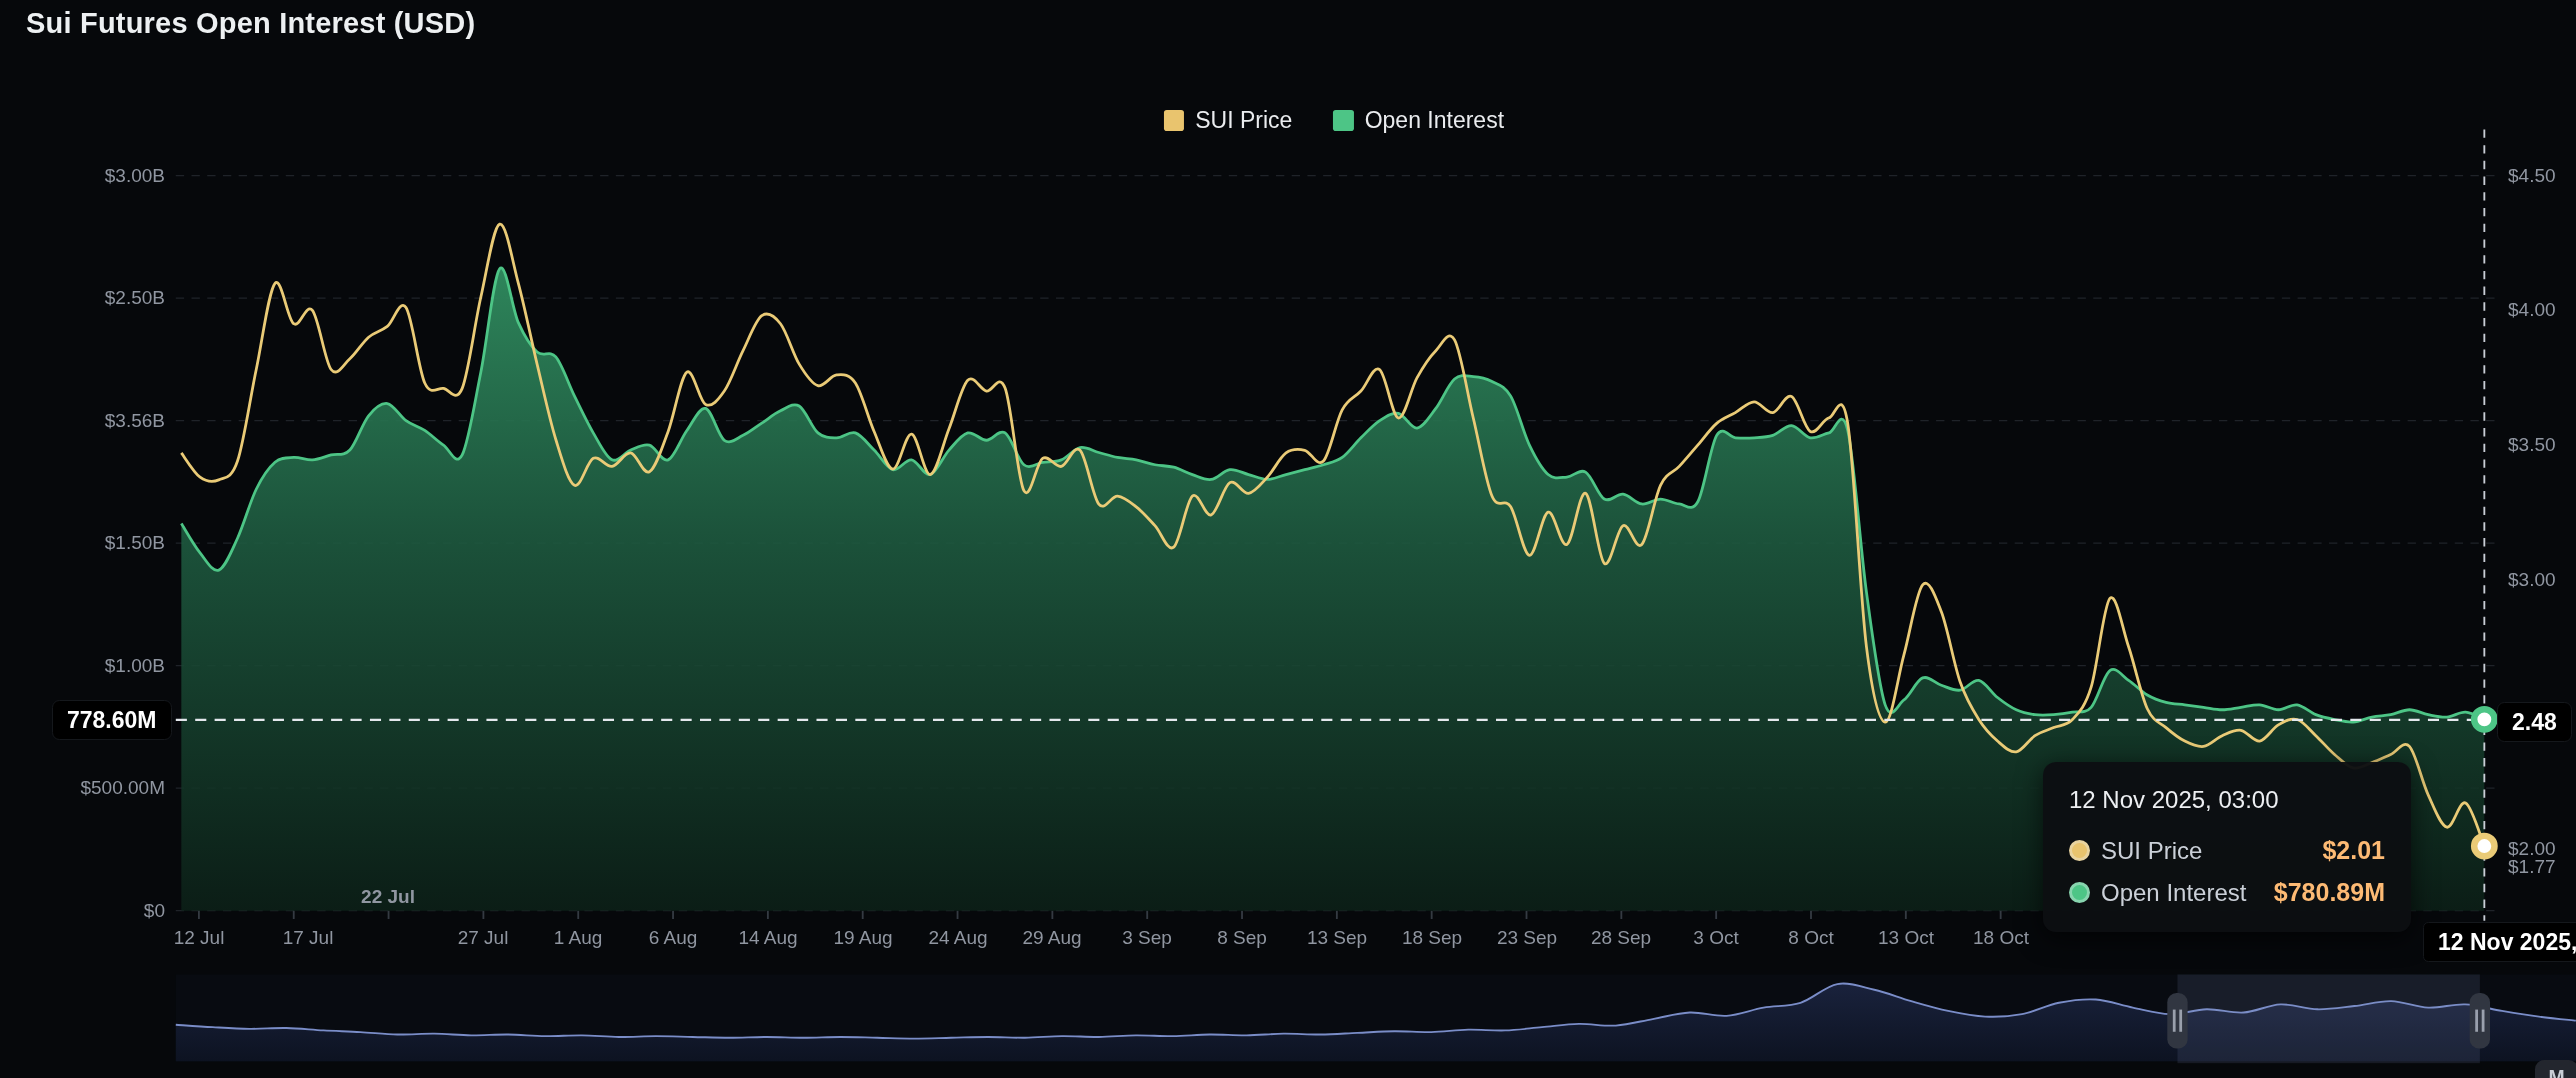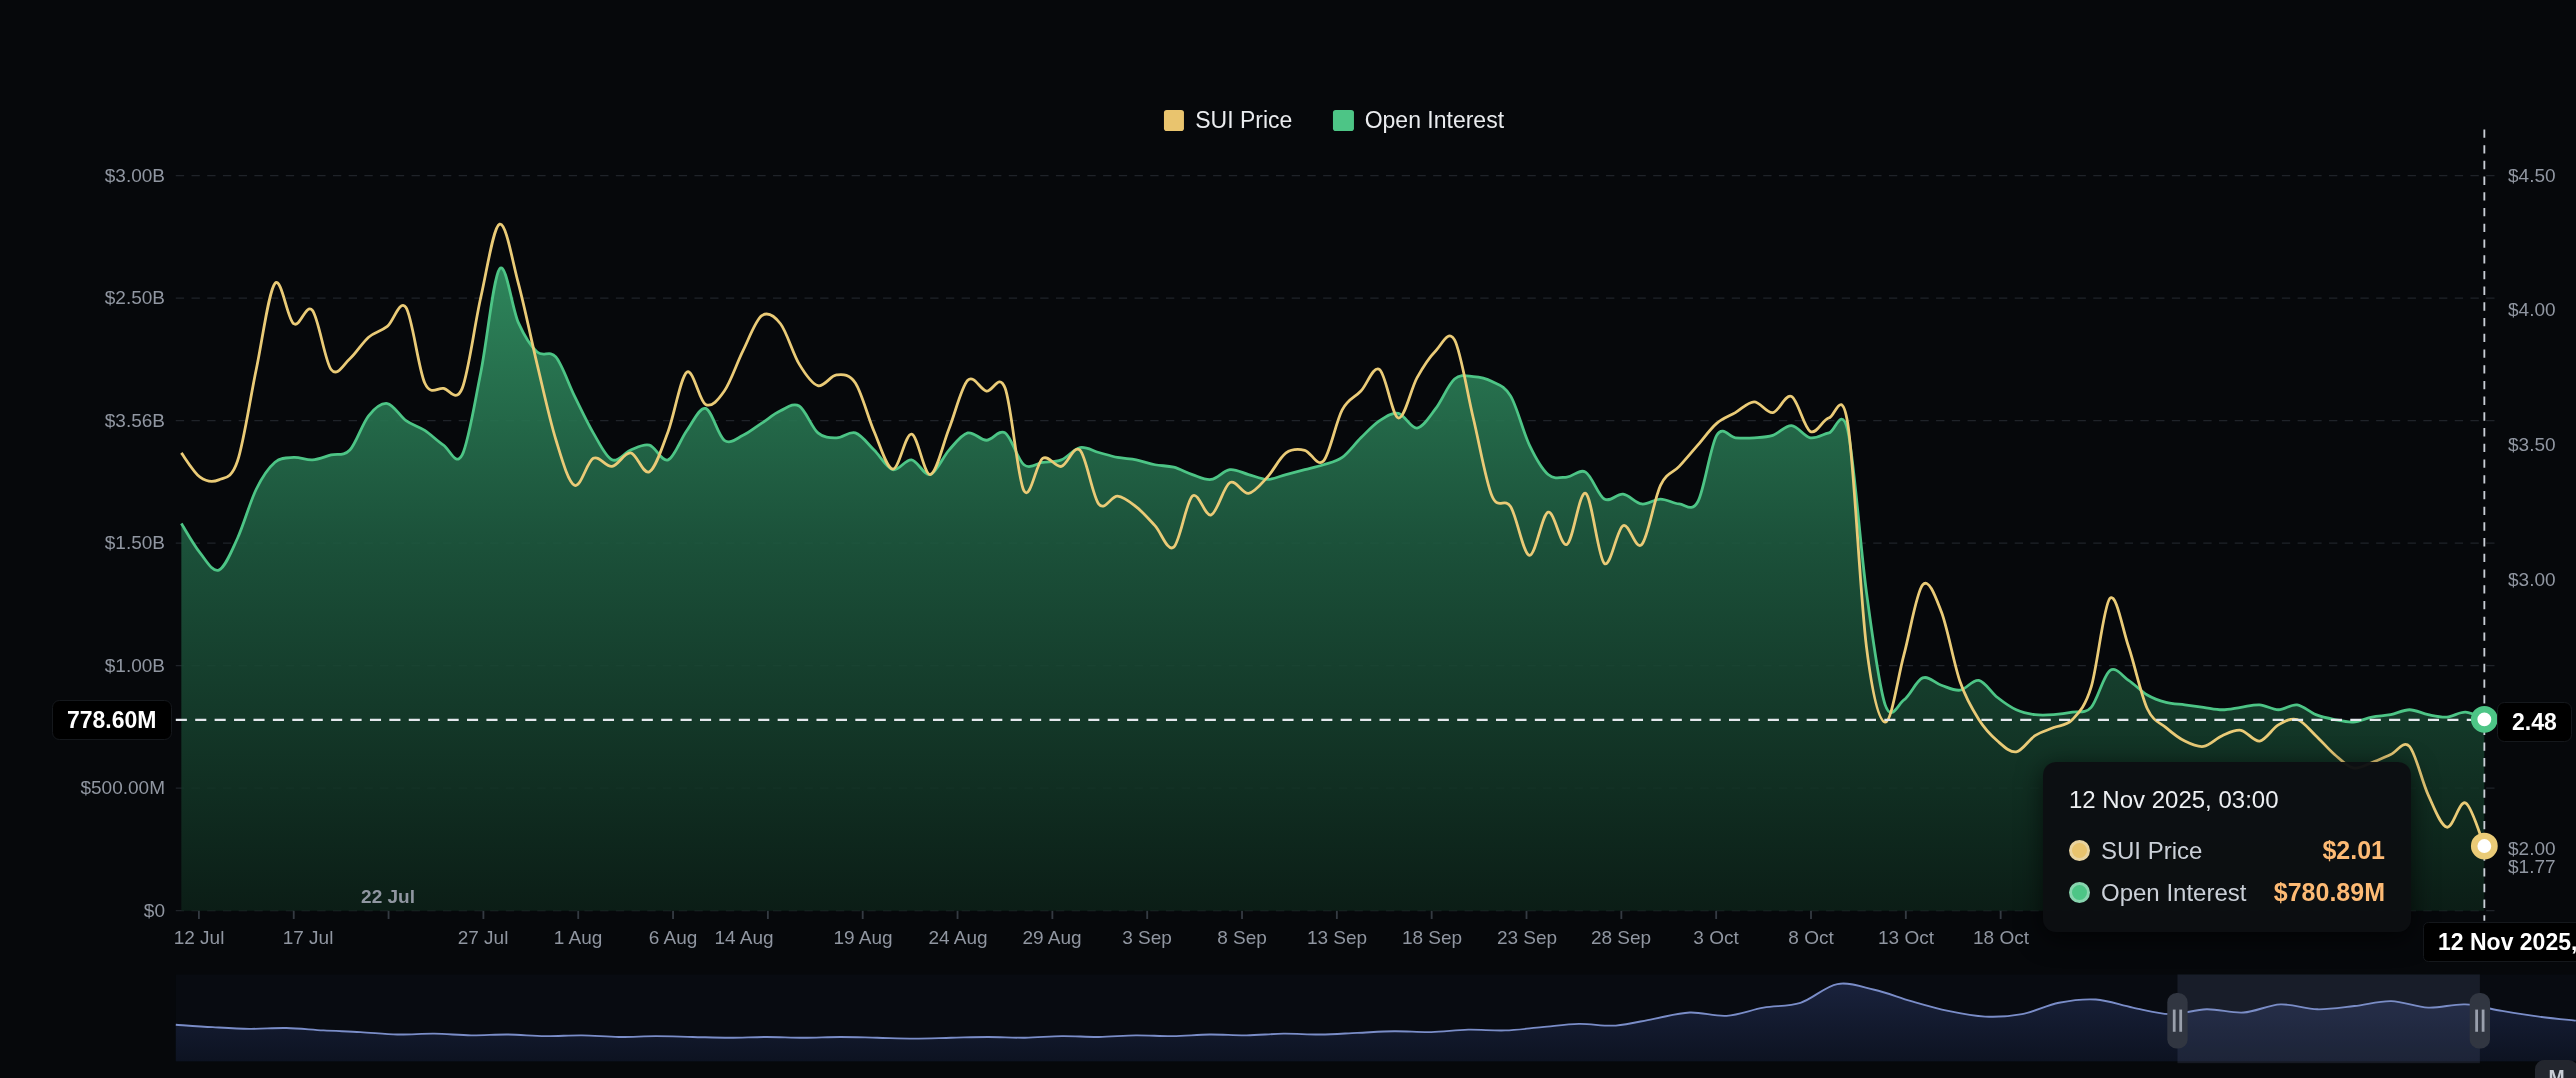--- a/index.html
+++ b/index.html
@@ -30,20 +30,21 @@
   .tt-label{font-size:24px;color:#CBD0D8;}
   .tt-value{font-size:25px;color:#fdba74;font-weight:700;}
   .watermark{position:absolute;left:2535px;top:1060px;width:43px;height:37px;background:#23262E;
       border-radius:9.2px;color:#C9CDD5;font-size:19.4px;font-weight:700;text-align:center;line-height:35px;}
 </style>
 </head>
 <body>
 
 <div id="app">
 
+  <div class="page-title">Sui Futures Open Interest (USD)</div>
 
   <div class="legend">
     <div class="legend-item">
       <span class="legend-swatch" style="background-color: rgb(233, 196, 110);"></span>
       <span class="legend-label">SUI Price</span>
     </div>
     <div class="legend-item">
       <span class="legend-swatch" style="background-color: rgb(77, 197, 134);"></span>
       <span class="legend-label">Open Interest</span>
     </div>
@@ -126,21 +127,21 @@
       <span class="tick-label ylabel-right" style="left: 2508px; top: 445px;">$3.50</span>
       <span class="tick-label ylabel-right" style="left: 2508px; top: 580px;">$3.00</span>
       <span class="tick-label ylabel-right" style="left: 2508px; top: 849px;">$2.00</span>
       <span class="tick-label ylabel-right" style="left: 2508px; top: 867px;">$1.77</span>
       <span class="tick-label xlabel" style="left: 199px; top: 927px;">12 Jul</span>
       <span class="tick-label xlabel" style="left: 308px; top: 927px;">17 Jul</span>
       <span class="tick-label xlabel" style="left: 388px; top: 886px; font-weight: bold;">22 Jul</span>
       <span class="tick-label xlabel" style="left: 483px; top: 927px;">27 Jul</span>
       <span class="tick-label xlabel" style="left: 578px; top: 927px;">1 Aug</span>
       <span class="tick-label xlabel" style="left: 673px; top: 927px;">6 Aug</span>
-      <span class="tick-label xlabel" style="left: 744px; top: 927px;">14 Aug</span>
+      <span class="tick-label xlabel" style="left: 768px; top: 927px;">14 Aug</span>
       <span class="tick-label xlabel" style="left: 863px; top: 927px;">19 Aug</span>
       <span class="tick-label xlabel" style="left: 958px; top: 927px;">24 Aug</span>
       <span class="tick-label xlabel" style="left: 1052px; top: 927px;">29 Aug</span>
       <span class="tick-label xlabel" style="left: 1147px; top: 927px;">3 Sep</span>
       <span class="tick-label xlabel" style="left: 1242px; top: 927px;">8 Sep</span>
       <span class="tick-label xlabel" style="left: 1337px; top: 927px;">13 Sep</span>
       <span class="tick-label xlabel" style="left: 1432px; top: 927px;">18 Sep</span>
       <span class="tick-label xlabel" style="left: 1527px; top: 927px;">23 Sep</span>
       <span class="tick-label xlabel" style="left: 1621px; top: 927px;">28 Sep</span>
       <span class="tick-label xlabel" style="left: 1716px; top: 927px;">3 Oct</span>

